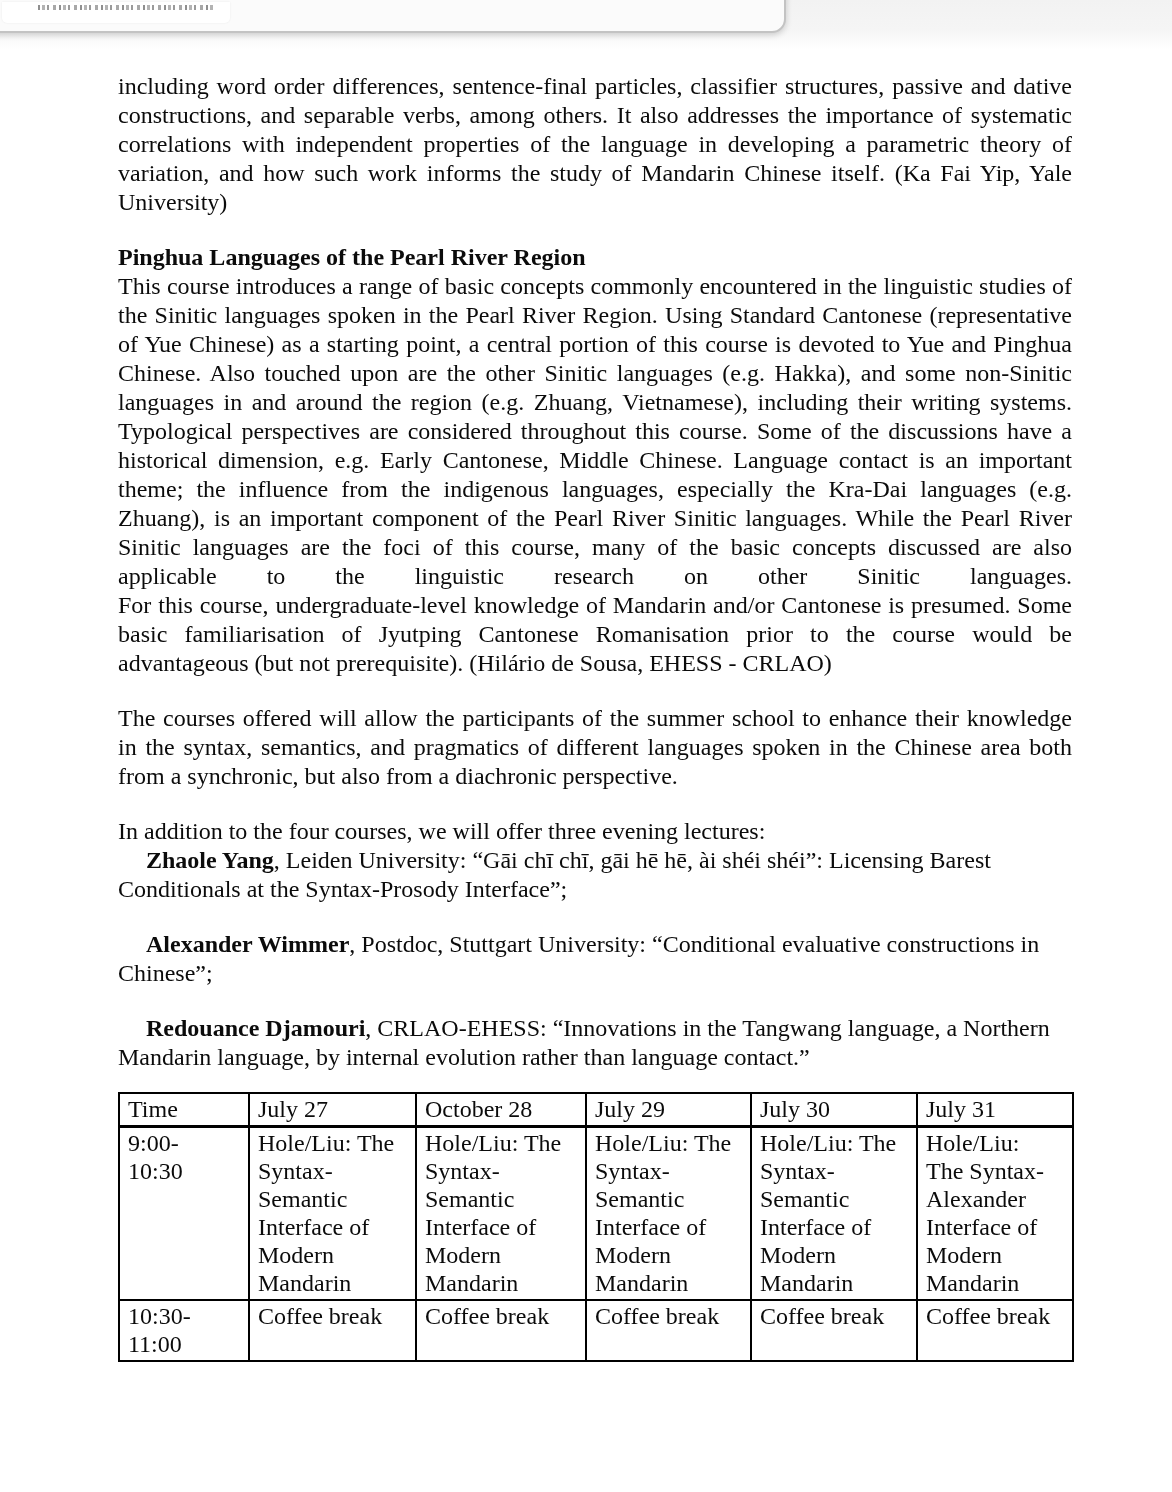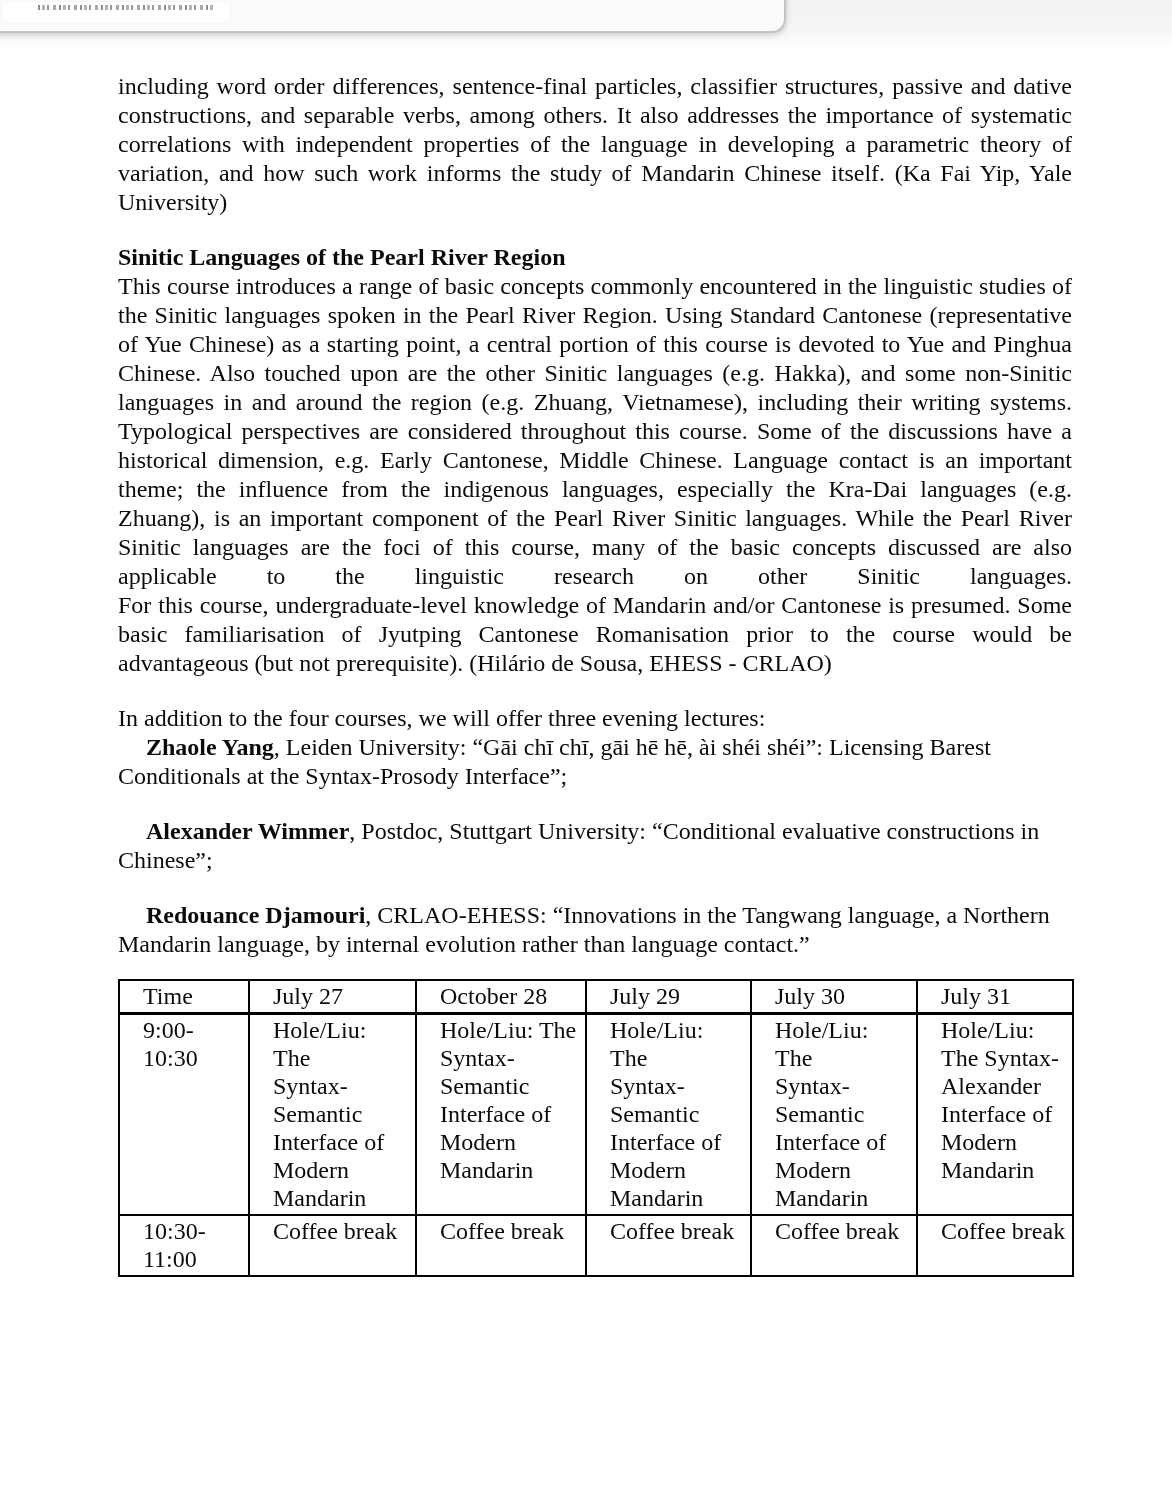--- a/index.html
+++ b/index.html
@@ -60,21 +60,21 @@
     margin-top: 20px;
     border-collapse: collapse;
     width: 954px;
     table-layout: fixed;
   }
   th, td {
     border: 2px solid #000000;
     font-weight: normal;
     text-align: left;
     vertical-align: top;
-    padding: 1px 6px 2px 23px;
+    padding: 1px 6px 2px 8px;
     white-space: pre-line;
     line-height: 28px;
     overflow: hidden;
   }
   thead th { height: 33px; white-space: nowrap; border-bottom-width: 3px; }
   tbody tr.session-row td { height: 165px; }
   tbody tr.break-row td { height: 58px; }
 </style>
 </head>
 <body>
@@ -85,25 +85,26 @@
       <div class="tab-microtext"></div>
     </div>
   </div>
 </header>
 
 <main>
 
   <p class="justify">including word order differences, sentence-final particles, classifier structures, passive and dative constructions, and separable verbs, among others. It also addresses the importance of systematic correlations with independent properties of the language in developing a parametric theory of variation, and how such work informs the study of Mandarin Chinese itself. (Ka Fai Yip, Yale University)</p>
 
   <section>
-    <h3 class="para">Sinitic Languages of the Pearl River Region</h3>
+    <h3 class="para">Pinghua Languages of the Pearl River Region</h3>
     <p class="justify-all">This course introduces a range of basic concepts commonly encountered in the linguistic studies of the Sinitic languages spoken in the Pearl River Region. Using Standard Cantonese (representative of Yue Chinese) as a starting point, a central portion of this course is devoted to Yue and Pinghua Chinese. Also touched upon are the other Sinitic languages (e.g. Hakka), and some non-Sinitic languages in and around the region (e.g. Zhuang, Vietnamese), including their writing systems. Typological perspectives are considered throughout this course. Some of the discussions have a historical dimension, e.g. Early Cantonese, Middle Chinese. Language contact is an important theme; the influence from the indigenous languages, especially the Kra-Dai languages (e.g. Zhuang), is an important component of the Pearl River Sinitic languages. While the Pearl River Sinitic languages are the foci of this course, many of the basic concepts discussed are also applicable to the linguistic research on other Sinitic languages.</p>
     <p class="justify">For this course, undergraduate-level knowledge of Mandarin and/or Cantonese is presumed. Some basic familiarisation of Jyutping Cantonese Romanisation prior to the course would be advantageous (but not prerequisite). (Hilário de Sousa, EHESS - CRLAO)</p>
   </section>
 
+  <p class="para justify">The courses offered will allow the participants of the summer school to enhance their knowledge in the syntax, semantics, and pragmatics of different languages spoken in the Chinese area both from a synchronic, but also from a diachronic perspective.</p>
 
   <div class="para">
     <p>In addition to the four courses, we will offer three evening lectures:</p>
     <p><strong>Zhaole Yang</strong><span>, Leiden University: “Gāi chī chī, gāi hē hē, ài shéi shéi”: Licensing Barest Conditionals at the Syntax-Prosody Interface”;</span></p>
   </div>
 
   <p class="para"><strong>Alexander Wimmer</strong><span>, Postdoc, Stuttgart University: “Conditional evaluative constructions in Chinese”;</span></p>
 
   <p class="para"><strong>Redouance Djamouri</strong><span>, CRLAO-EHESS: “Innovations in the Tangwang language, a Northern Mandarin language, by internal evolution rather than language contact.”</span></p>
 

